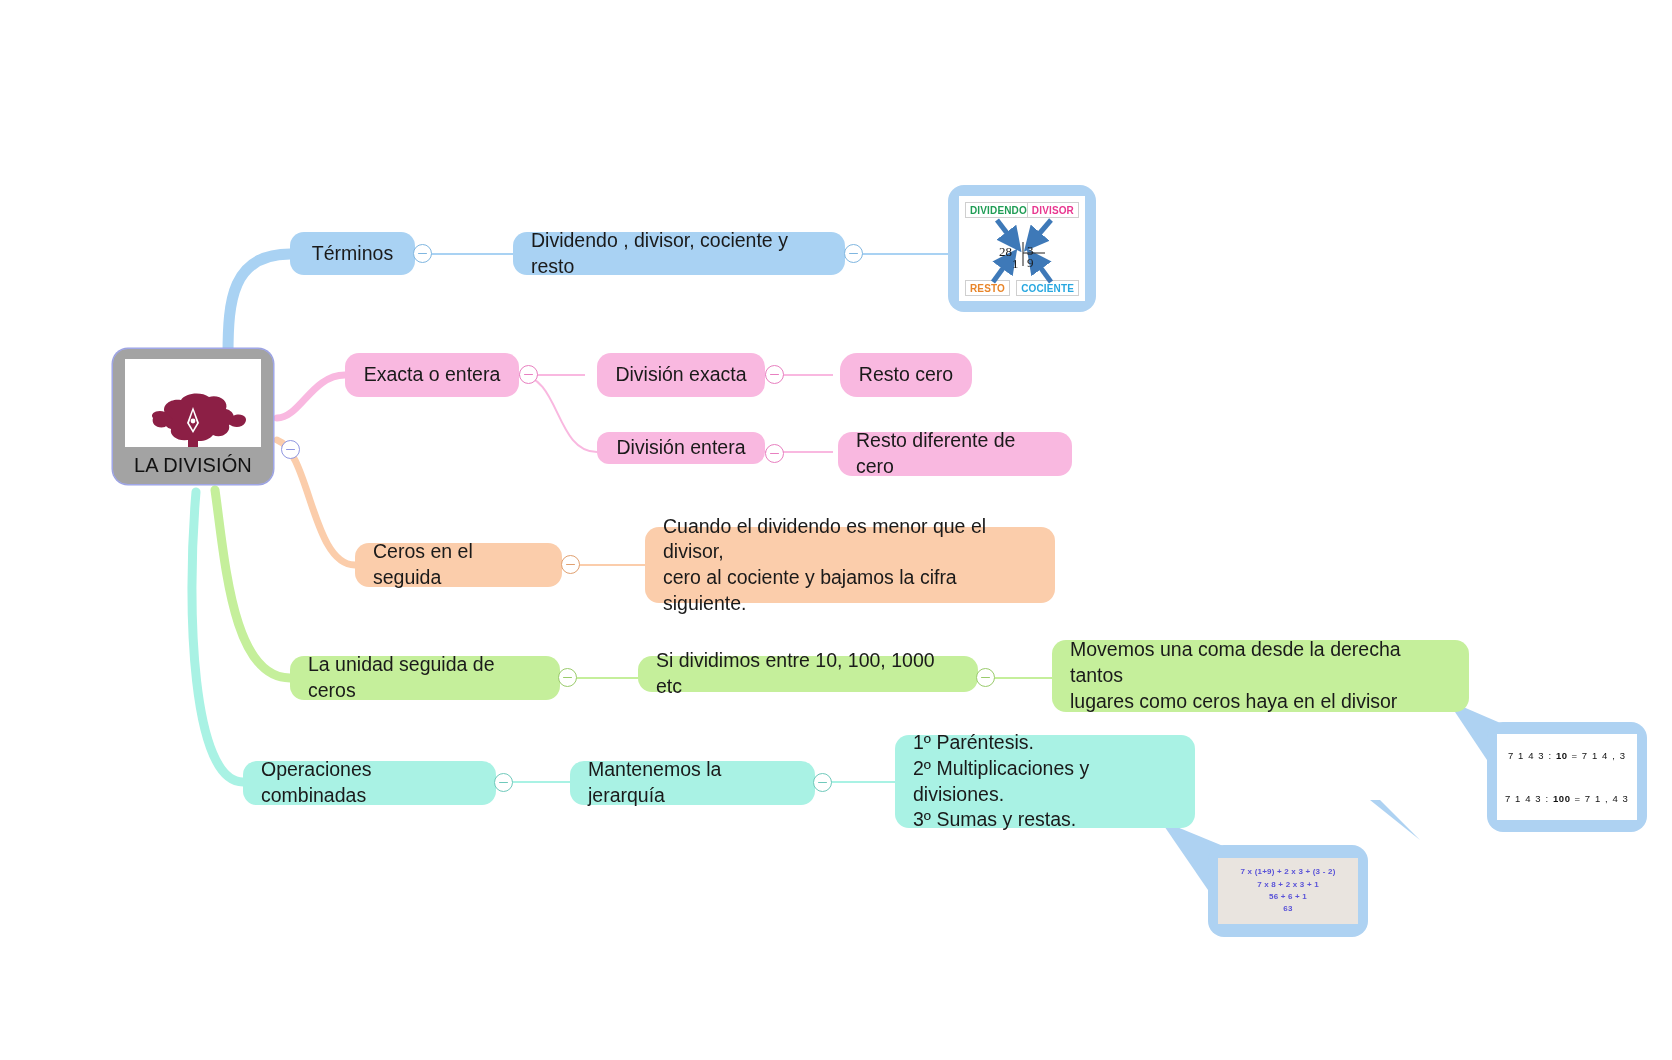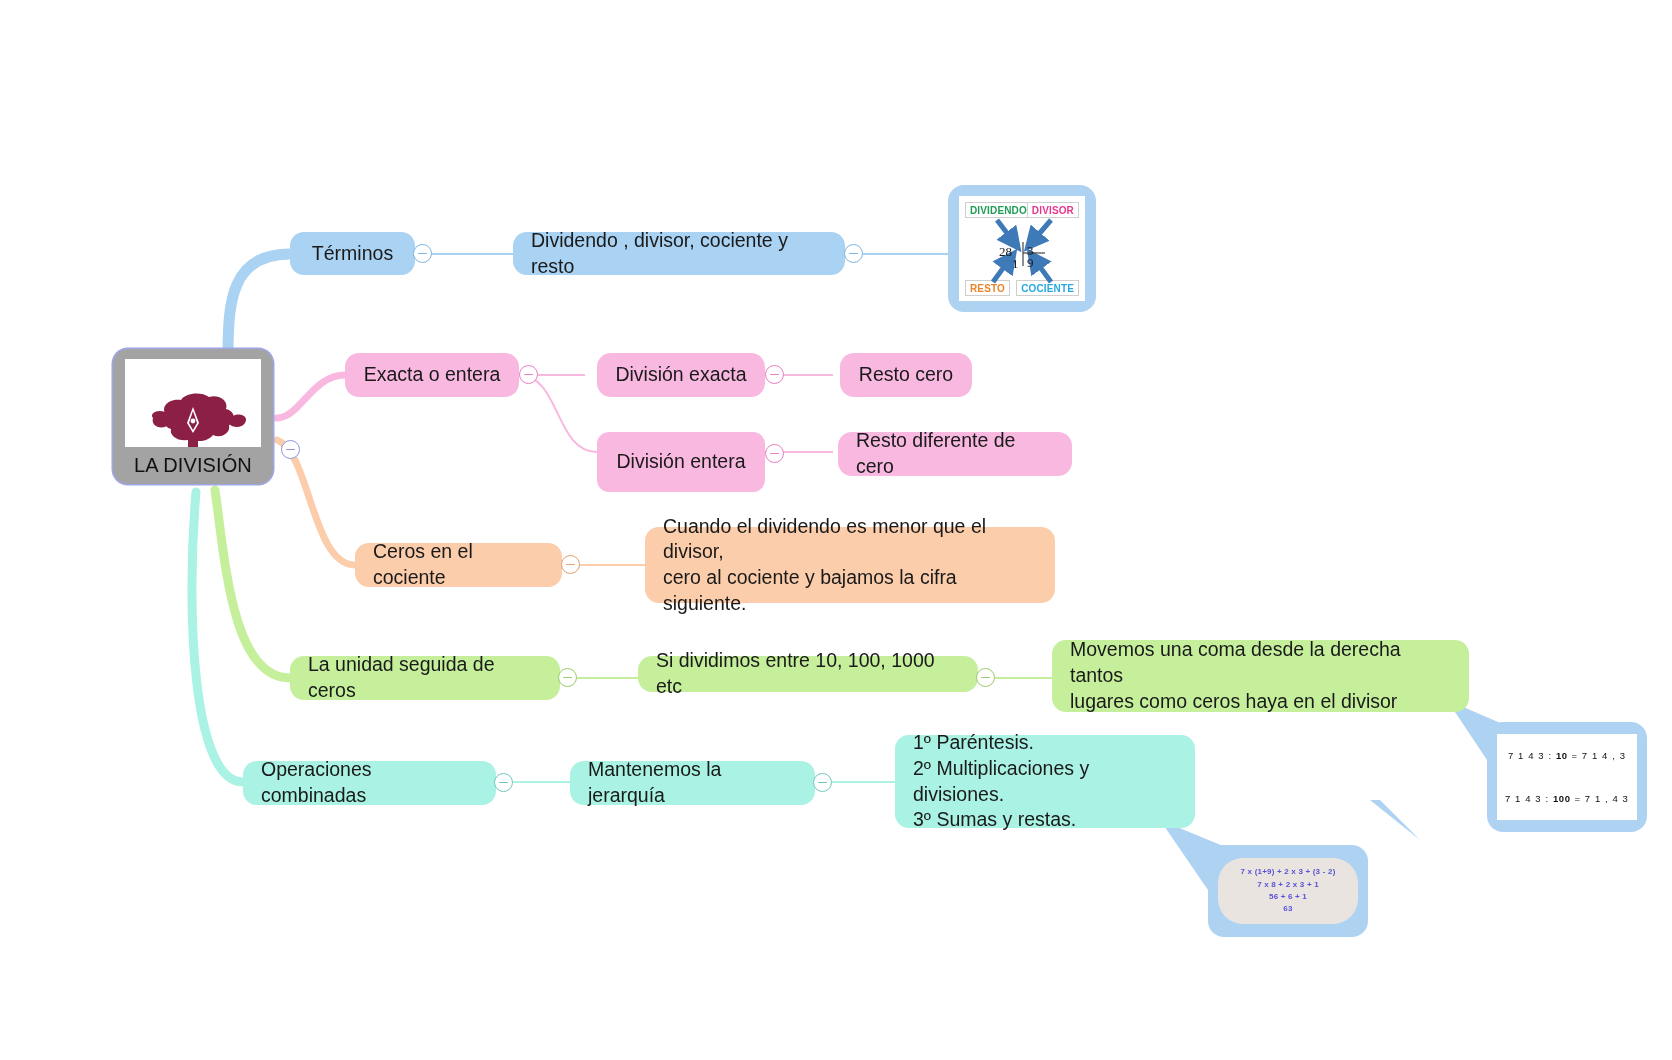--- a/index.html
+++ b/index.html
@@ -128,21 +128,20 @@
     display: flex;
     flex-direction: column;
     justify-content: center;
     align-items: center;
     font-size: 8px;
     line-height: 1.55;
     color: #5a53d8;
     font-weight: bold;
     font-family: "Liberation Sans", sans-serif;
     letter-spacing: 0.2px;
-    border-radius: 25px;
   }
   
   .lbl {
     position: absolute;
     font-size: 10px;
     font-weight: bold;
     letter-spacing: 0.15px;
     background: #ffffff;
     border: 1px solid #cfcfcf;
     padding: 1.5px 4px;
@@ -226,34 +225,34 @@
   </div>
 
   <div class="node" style="left:345px; top:353px; width:174px; height:44px; background:#f9b8e0; justify-content:center;align-items:center;">
     <span>Exacta o entera</span>
   </div>
 
   <div class="node" style="left:597px; top:353px; width:168px; height:44px; background:#f9b8e0; justify-content:center;">
     <span>División exacta</span>
   </div>
 
-  <div class="node" style="left:840px; top:353px; width:132px; height:44px; background:#f9b8e0; justify-content:center;">
+  <div class="node" style="left:840px; top:353px; width:132px; height:44px; background:#f9b8e0; justify-content:center;border-radius:17px;">
     <span>Resto cero</span>
   </div>
 
-  <div class="node" style="left:597px; top:432px; width:168px; height:60px; background:#f9b8e0; justify-content:center;border-radius:12px;">
+  <div class="node" style="left:597px; top:432px; width:168px; height:32px; background:#f9b8e0; justify-content:center;border-radius:12px;">
     <span>División entera</span>
   </div>
 
   <div class="node" style="left:838px; top:432px; width:234px; height:44px; background:#f9b8e0; justify-content:center;">
     <span>Resto diferente de cero</span>
   </div>
 
   <div class="node" style="left:355px; top:543px; width:207px; height:44px; background:#fbcdab; justify-content:center;">
-    <span>Ceros en el cociente</span>
+    <span>Ceros en el seguida</span>
   </div>
 
   <div class="node" style="left:645px; top:527px; width:410px; height:76px; background:#fbcdab; justify-content:flex-start;">
     <span>Cuando el dividendo es menor que el divisor,
 cero al cociente y bajamos la cifra siguiente.</span>
   </div>
 
   <div class="node" style="left:290px; top:656px; width:270px; height:44px; background:#c5ef9b; justify-content:center;">
     <span>La unidad seguida de ceros</span>
   </div>

